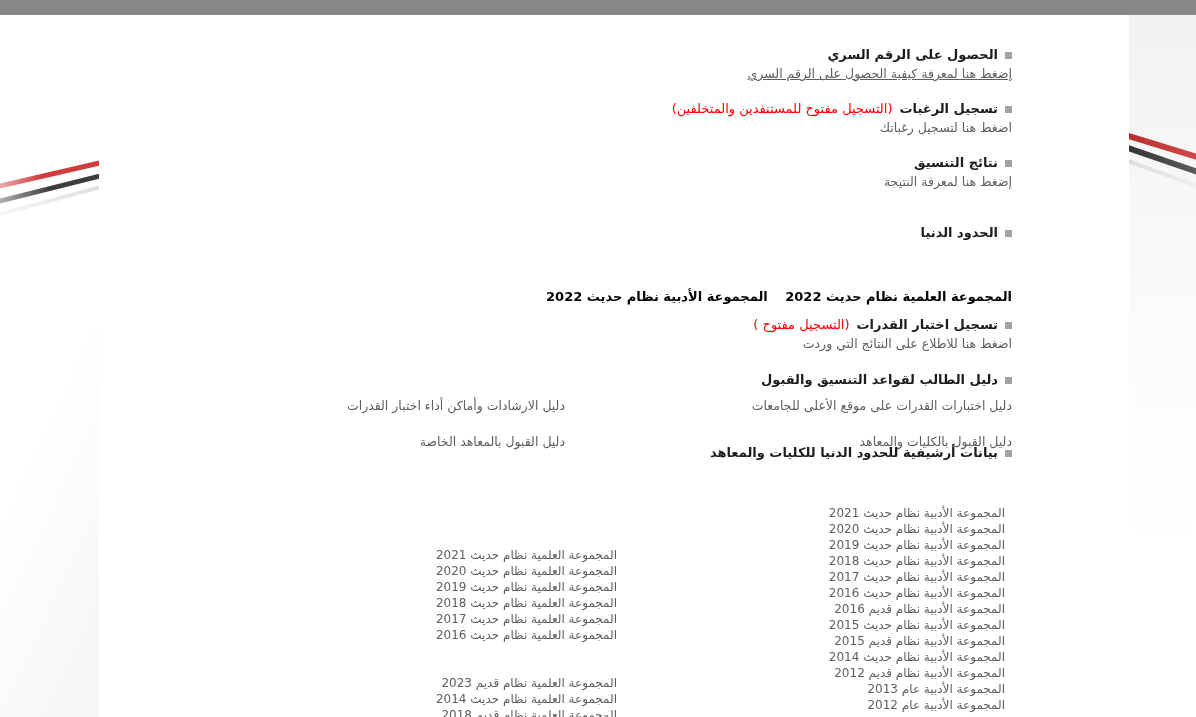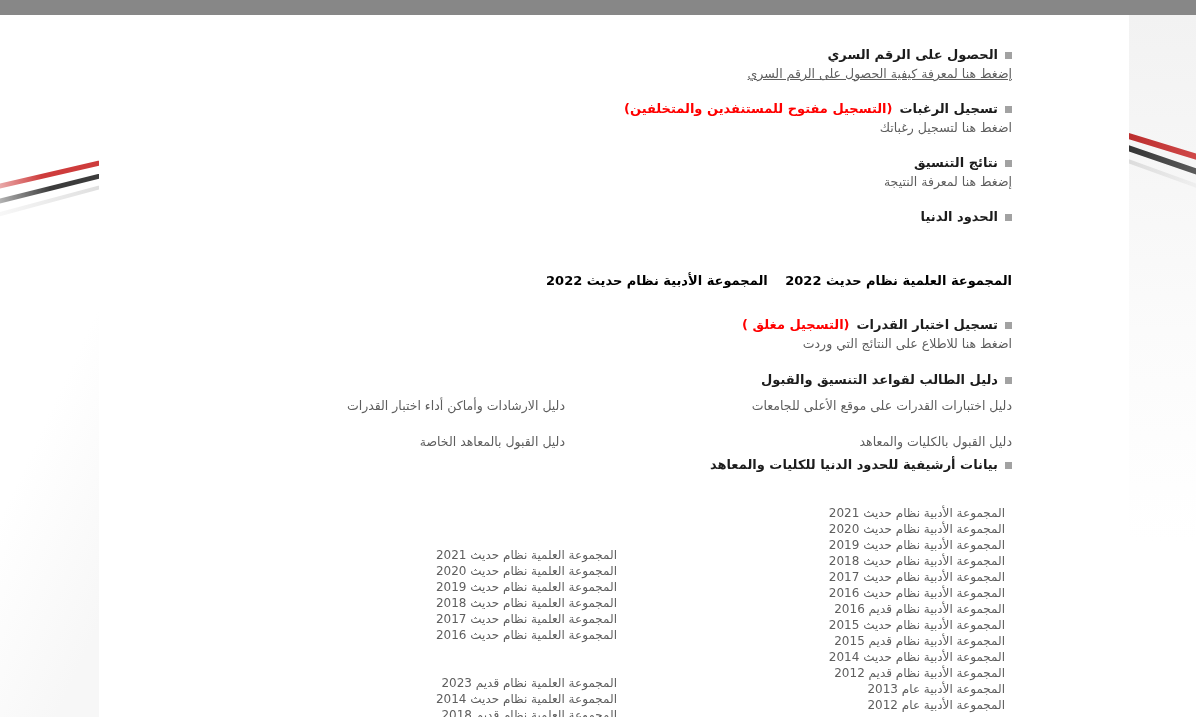--- a/index.html
+++ b/index.html
@@ -26,40 +26,40 @@
     background:linear-gradient(to right,#2f2f2f,#6f6f6f);}
   .mr-pale{left:-12px;top:160px;width:110px;height:4px;transform:rotate(20deg);opacity:.55;
     background:linear-gradient(to right,#c2c2c2,rgba(194,194,194,0));}
 
   .content{position:absolute;left:99px;top:15px;width:1030px;height:702px;background:#fff;
     direction:rtl;unicode-bidi:embed;}
 
   .sec{position:absolute;right:117px;left:10px;text-align:right;}
   .h{font-size:13px;font-weight:bold;color:#1c1c1c;line-height:19px;white-space:nowrap;}
   .bullet{display:inline-block;width:7px;height:7px;background:#a2a2a2;margin-left:7px;}
-  .status-red{color:#ff0000;font-weight:bold;margin-right:7px;}
+  .status-red{color:#ff0000;font-weight:normal;margin-right:7px;}
   .sub{display:block;font-size:12.5px;color:#5e5e5e;line-height:19px;cursor:pointer;white-space:nowrap;}
   .sub.u{text-decoration:underline;}
   .blinks{font-size:13px;font-weight:bold;color:#000;line-height:19px;white-space:nowrap;margin-top:45px;}
   .blink{margin-left:13px;cursor:pointer;}
 
   .grow{display:flex;font-size:12.5px;color:#5e5e5e;line-height:15px;}
   .grow-1{margin-top:9px;}
   .grow-2{margin-top:21px;}
   .gcell-r{width:447px;text-align:right;cursor:pointer;white-space:nowrap;}
   .gcell-l{width:450px;text-align:right;cursor:pointer;white-space:nowrap;}
 
   .atable{position:absolute;right:124px;top:490px;font-size:12px;color:#5e5e5e;}
   .arow{display:flex;height:16px;line-height:16px;}
   .acell-lit{width:388px;text-align:right;cursor:pointer;white-space:nowrap;}
   .acell-sci{width:398px;text-align:right;cursor:pointer;white-space:nowrap;margin-top:42px;}
 
   
-  .s1{top:30px;}.s2{top:84px;}.s3{top:138px;}.s4{top:192px;text-align:right;}
-  .s5{top:246px;}.s6{top:300px;}.s7{top:355px;}.s8{top:440px;}
+  .s1{top:30px;}.s2{top:84px;}.s3{top:138px;}.s4{top:208px;text-align:right;}
+  .s5{top:246px;}.s6{top:300px;}.s7{top:355px;}.s8{top:428px;}
 </style>
 </head>
 <body>
 
 <div class="page">
   <div class="topbar"></div>
 
   <div class="margin-left">
     <div class="stripe ml-red"></div>
     <div class="stripe ml-dark"></div>
@@ -91,21 +91,21 @@
     <div class="sec s4">
       <div class="h"><span class="bullet"></span><span>الحدود الدنيا</span></div>
       <div class="blinks">
         <a class="blink">المجموعة العلمية نظام حديث 2022</a>
         <a class="blink">المجموعة الأدبية نظام حديث 2022</a>
       </div>
     </div>
 
 
     <div class="sec s6">
-      <div class="h"><span class="bullet"></span><span>تسجيل اختبار القدرات</span><span class="status-red">(التسجيل مغلق )</span></div>
+      <div class="h"><span class="bullet"></span><span>تسجيل اختبار القدرات</span><span class="status-red">(التسجيل مفتوح )</span></div>
       <a class="sub">اضغط هنا للاطلاع على النتائج التي وردت</a>
     </div>
 
     <div class="sec s7">
       <div class="h"><span class="bullet"></span><span>دليل الطالب لقواعد التنسيق والقبول</span></div>
       <div class="grow grow-1">
         <a class="gcell-r">دليل اختبارات القدرات على موقع الأعلى للجامعات</a>
         <a class="gcell-l">دليل الارشادات وأماكن أداء اختبار القدرات</a>
       </div>
       <div class="grow grow-2">

